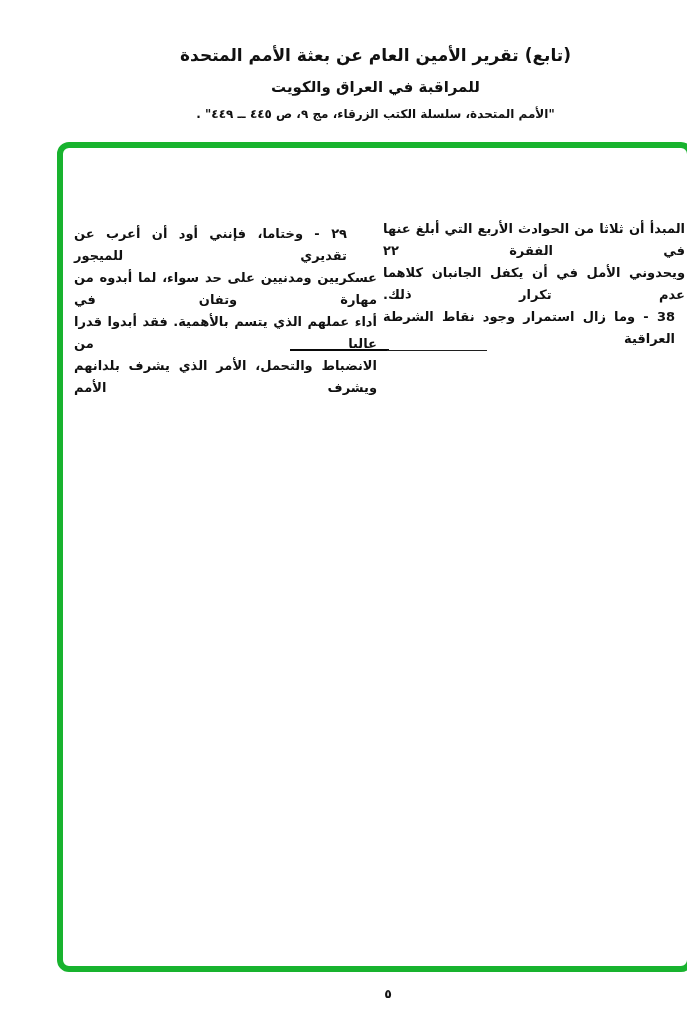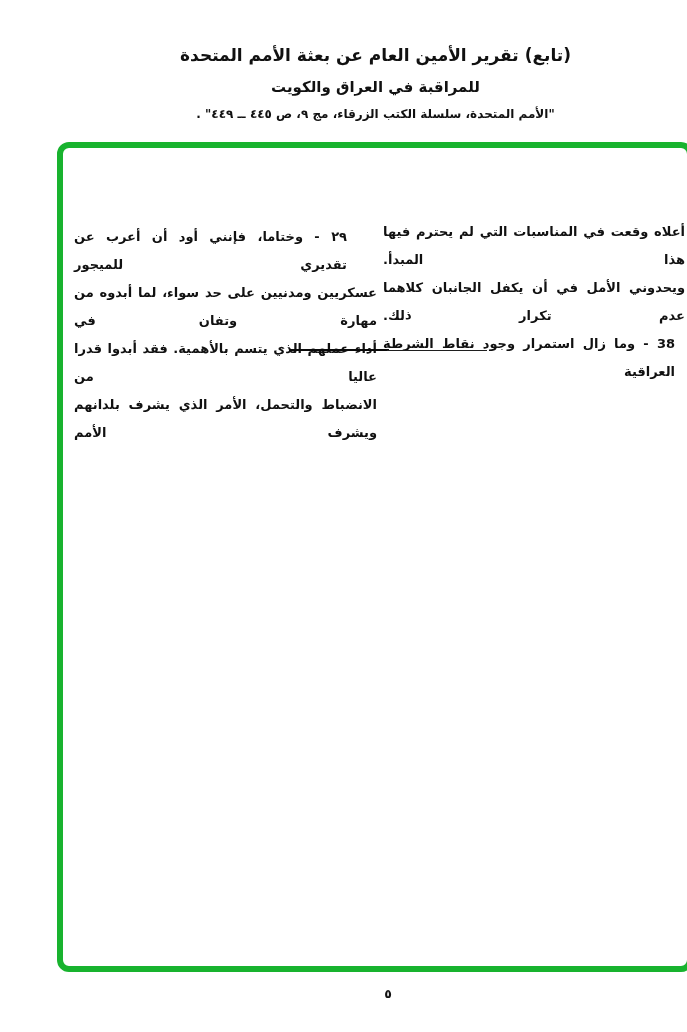--- a/index.html
+++ b/index.html
@@ -35,21 +35,21 @@
     box-sizing: border-box;
     border: 6px solid #18b32e;
     border-radius: 12px;
     background: transparent;
   }
 
   .col {
     position: absolute;
     font-size: 13px;
     font-weight: bold;
-    line-height: 28px;
+    line-height: 22px;
   }
   .col-right { left: 351px; top: 218px; width: 302px; }
   .col-left  { left: 42px;  top: 223px; width: 303px; }
 
   .line { text-align: justify; text-align-last: justify; }
   .line.end { text-align-last: right; }
   .col-right .line.indent { padding-right: 10px; }
   .col-left  .line.indent { padding-right: 30px; }
 
   .rule { position: absolute; left: 258px; top: 349px; width: 197px; height: 4px; }
@@ -73,21 +73,21 @@
 
   <div class="hdr hdr1">(تابع) تقرير الأمين العام عن بعثة الأمم المتحدة</div>
 
   <div class="hdr hdr2">للمراقبة في العراق والكويت</div>
 
   <div class="hdr hdr3">"الأمم المتحدة، سلسلة الكتب الزرقاء، مج ٩، ص ٤٤٥ ــ ٤٤٩" .</div>
 
   <div class="greenbox" style="border-color: rgb(24, 179, 46);"></div>
 
   <div class="col col-right">
-      <div class="line">أعلاه وقعت في المناسبات التي لم يحترم فيها هذا المبدأ.</div>
+      <div class="line">المبدأ أن ثلاثا من الحوادث الأربع التي أبلغ عنها في الفقرة ٢٢</div>
       <div class="line">ويحدوني الأمل في أن يكفل الجانبان كلاهما عدم تكرار ذلك.</div>
       <div class="line indent">38 - وما زال استمرار وجود نقاط الشرطة العراقية</div>
     </div>
 
   <div class="col col-left">
       <div class="line indent">٢٩ - وختاما، فإنني أود أن أعرب عن تقديري للميجور</div>
       <div class="line">عسكريين ومدنيين على حد سواء، لما أبدوه من مهارة وتفان في</div>
       <div class="line">أداء عملهم الذي يتسم بالأهمية. فقد أبدوا قدرا عاليا من</div>
       <div class="line">الانضباط والتحمل، الأمر الذي يشرف بلدانهم ويشرف الأمم</div>
     </div>

